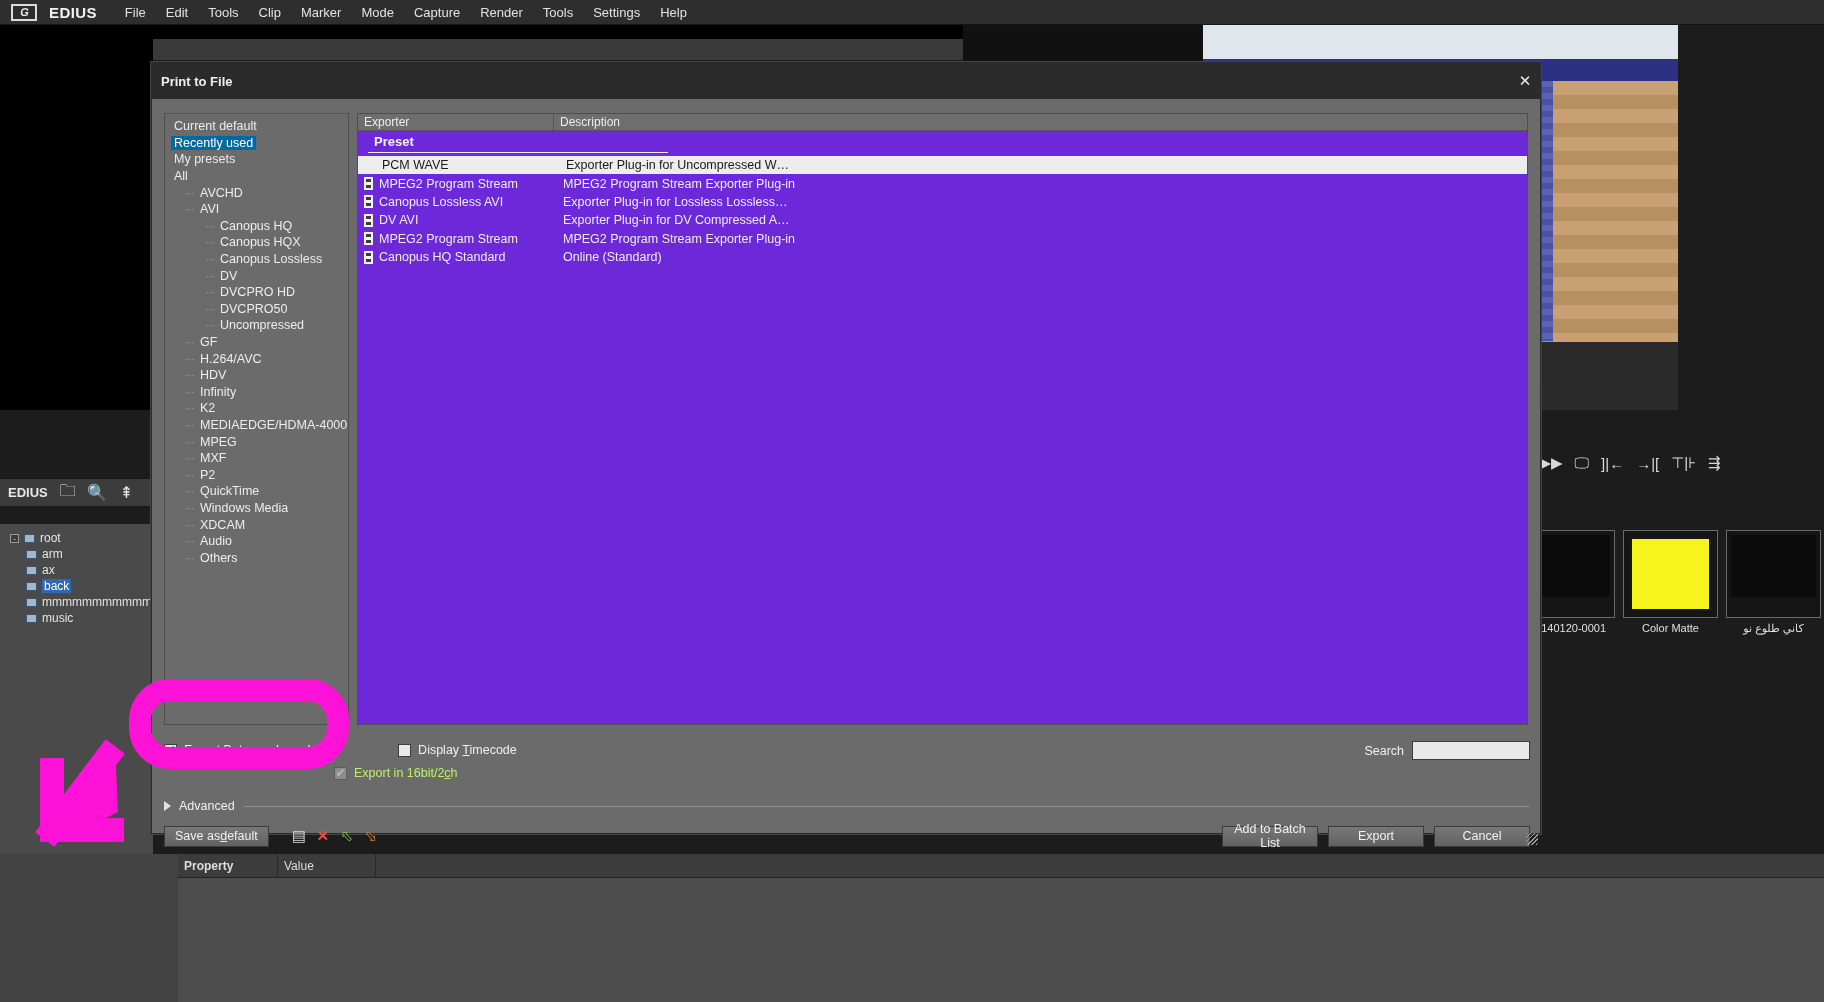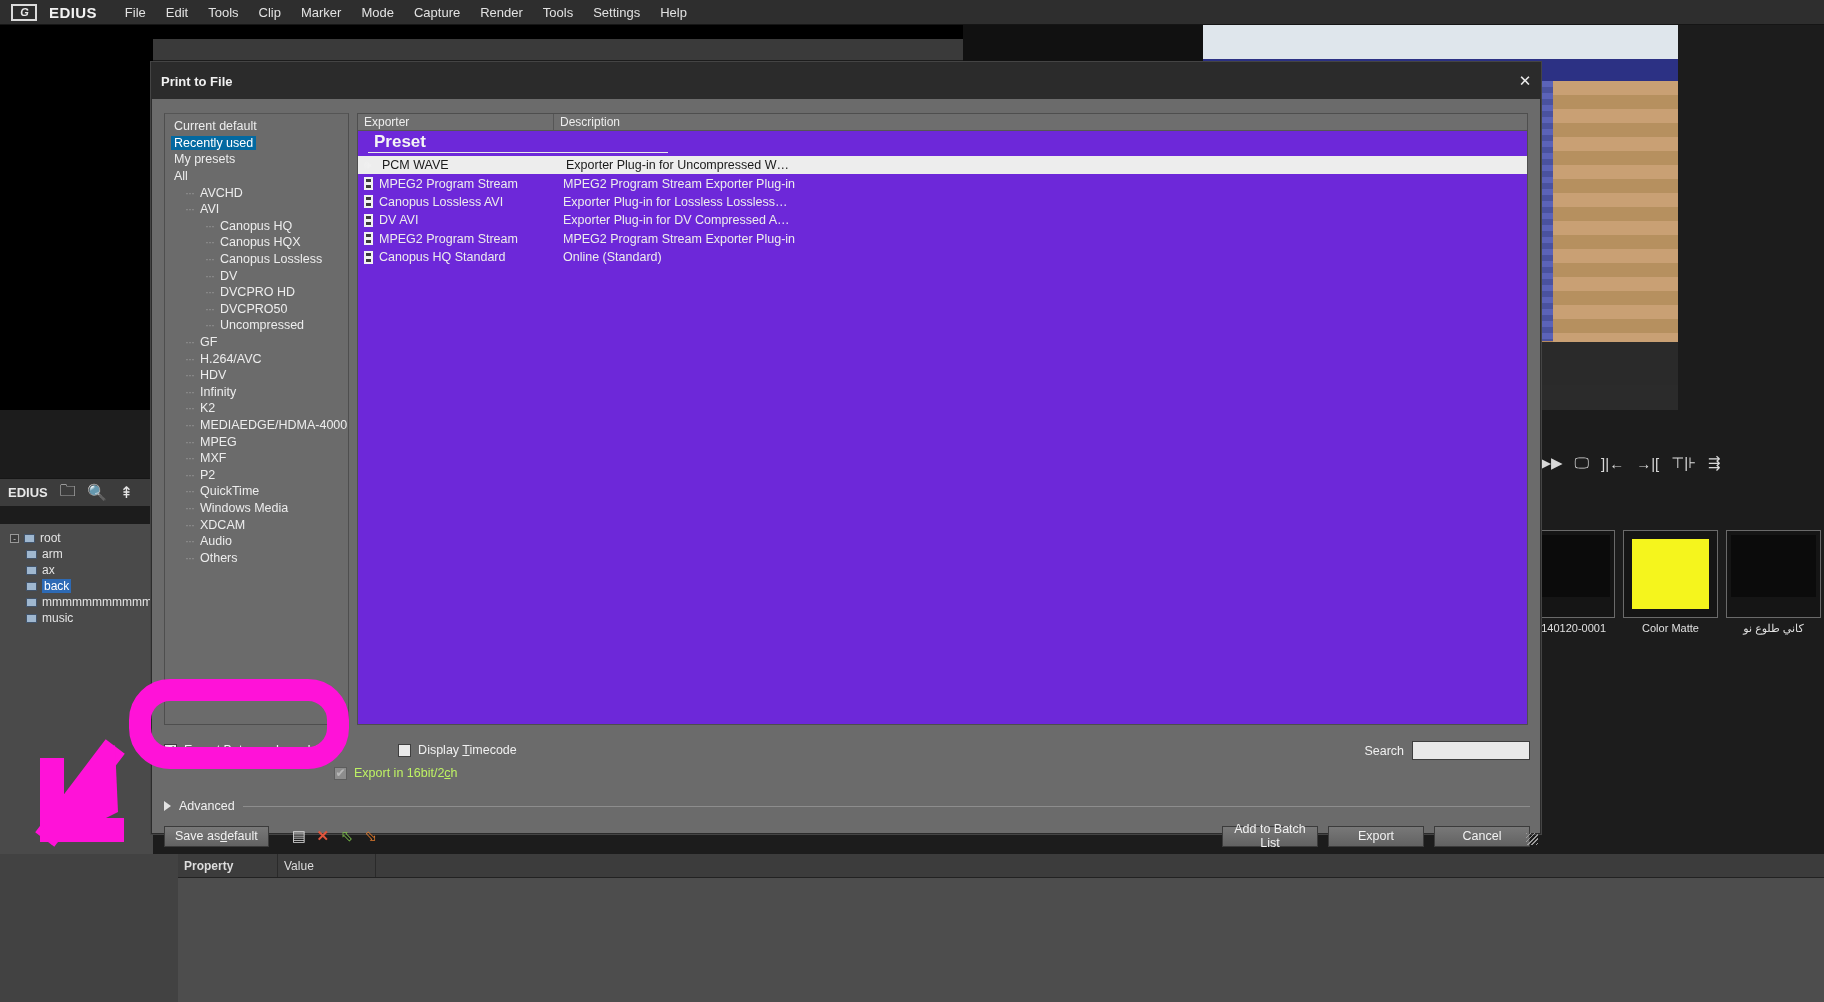--- a/index.html
+++ b/index.html
@@ -138,21 +138,21 @@
 
   .list-pane {
     flex:1; background:#6d28d9; border:1px solid #4e4e4e; display:flex; flex-direction:column;
   }
   .col-head { height: 17px; display:flex; background:#6e6e6e; border-bottom:1px solid #555; }
   .col-head .ch { font-size: 12px; color:#ededed; padding-left:6px; display:flex; align-items:center; }
   .col-head .ch.c1 { width: 196px; border-right:1px solid #565656; }
   .col-head .ch.c2 { flex:1; }
   .preset-head {
     height: 21px; display:flex; align-items:center; padding-left: 16px;
-    font-size: 17px; font-weight: bold; color:#f4f4f4;
+    font-size: 13px; font-weight: bold; color:#f4f4f4;
   }
   .preset-underline { height:1px; background:#e9e9e9; margin: 0 0 3px 10px; width: 300px; }
   .prow {
     height: 18.4px; display:flex; align-items:center; font-size: 12.5px; color:#ededed;
     padding-left: 6px;
   }
   .prow.sel { background:#ededed; color:#1a1a1a; }
   .prow .nm { width: 190px; padding-left: 6px; overflow:hidden; white-space:nowrap; }
   .prow .ds { flex:1; overflow:hidden; white-space:nowrap; }
   .ic-film {

